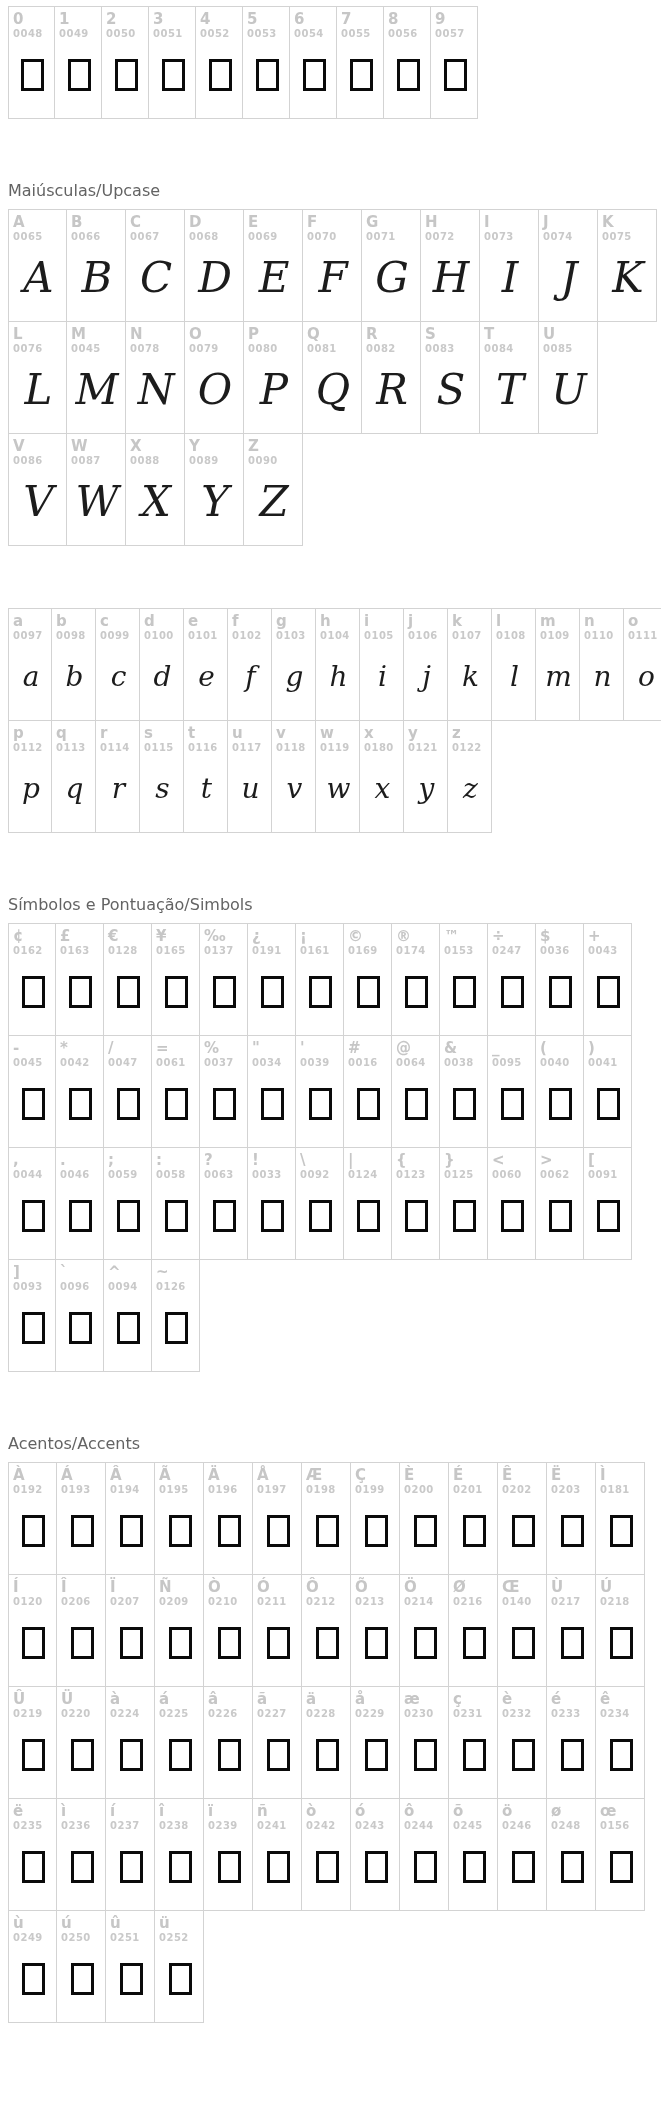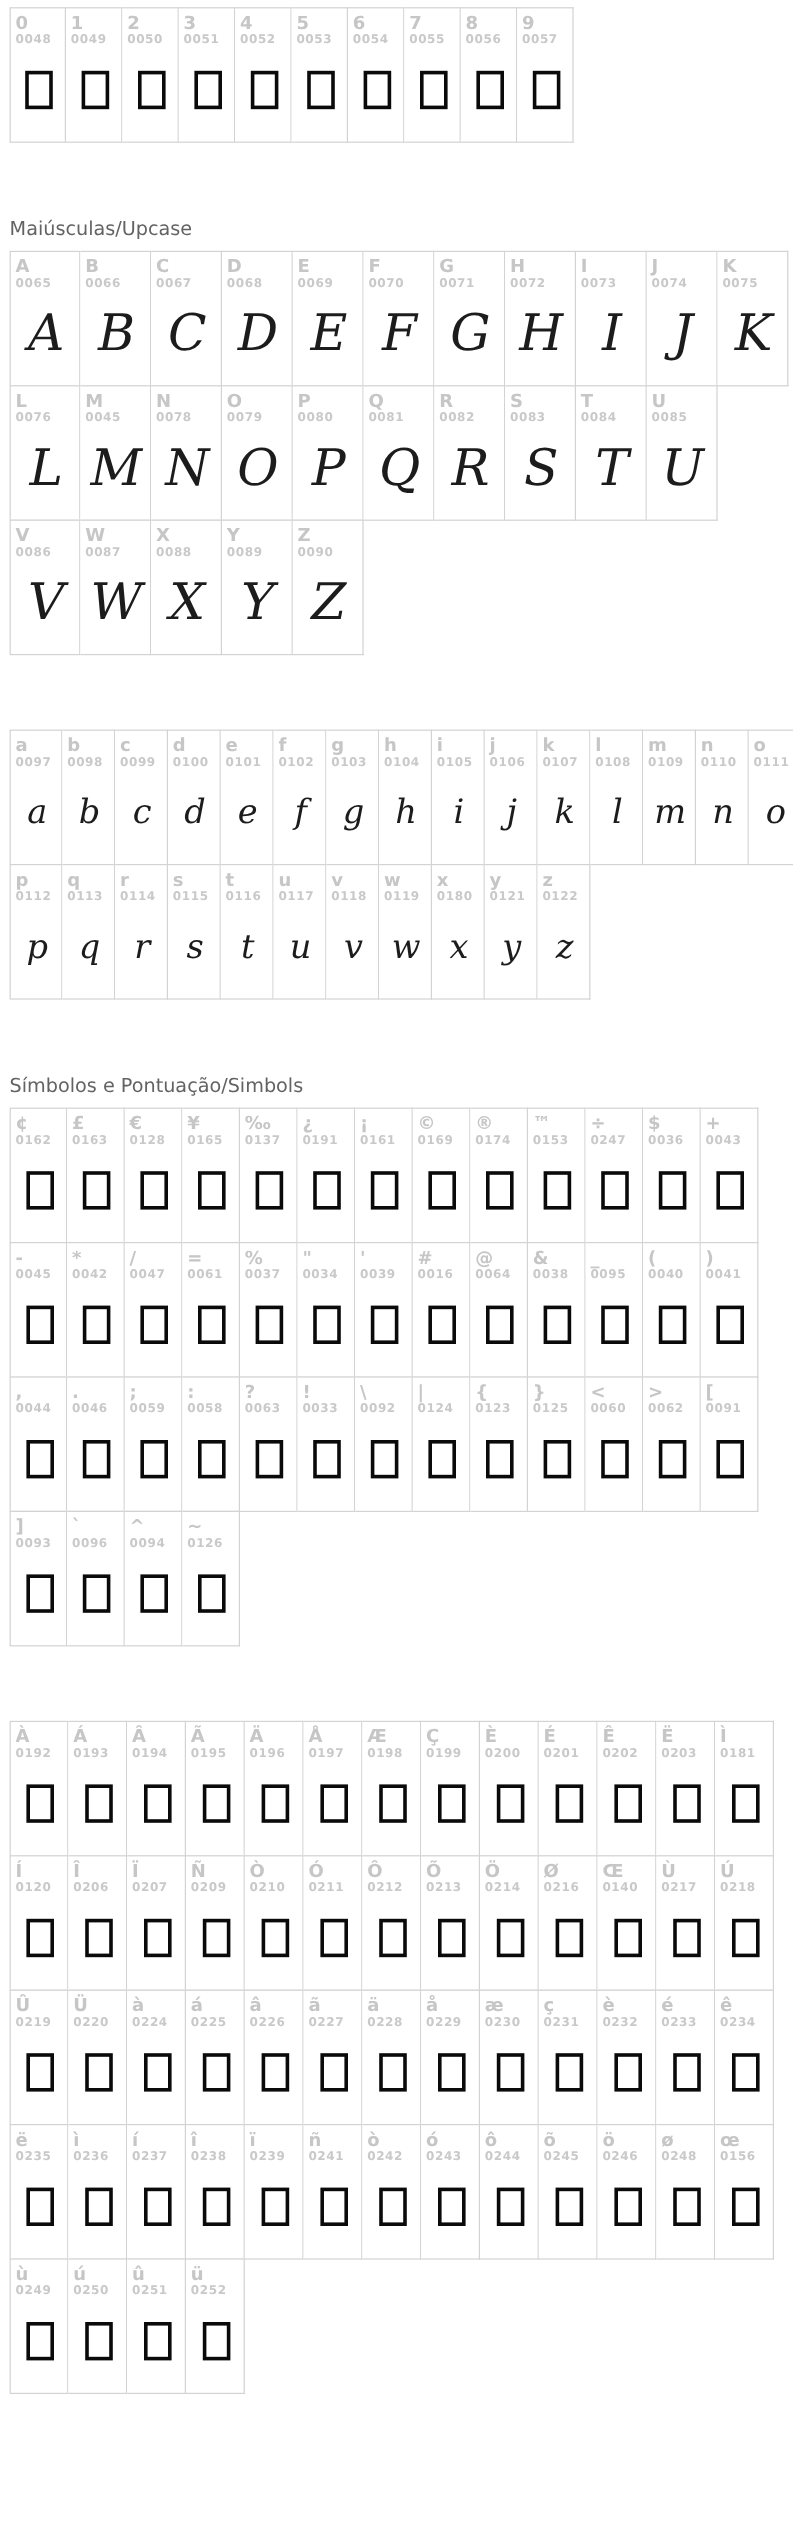--- a/index.html
+++ b/index.html
@@ -834,20 +834,21 @@
           <div class="cell" style="width: 48px;">
             <div class="cell-char">~</div>
             <div class="cell-code">0126</div>
             <div class="cell-glyph">
               <span class="tofu"></span>
             </div>
           </div>
         </div>
       </div>
       <div class="section">
+        <h2 class="section-title">Acentos/Accents</h2>
         <div class="char-row">
           <div class="cell" style="width: 49px;">
             <div class="cell-char">À</div>
             <div class="cell-code">0192</div>
             <div class="cell-glyph">
               <span class="tofu"></span>
             </div>
           </div>
           <div class="cell" style="width: 49px;">
             <div class="cell-char">Á</div>

